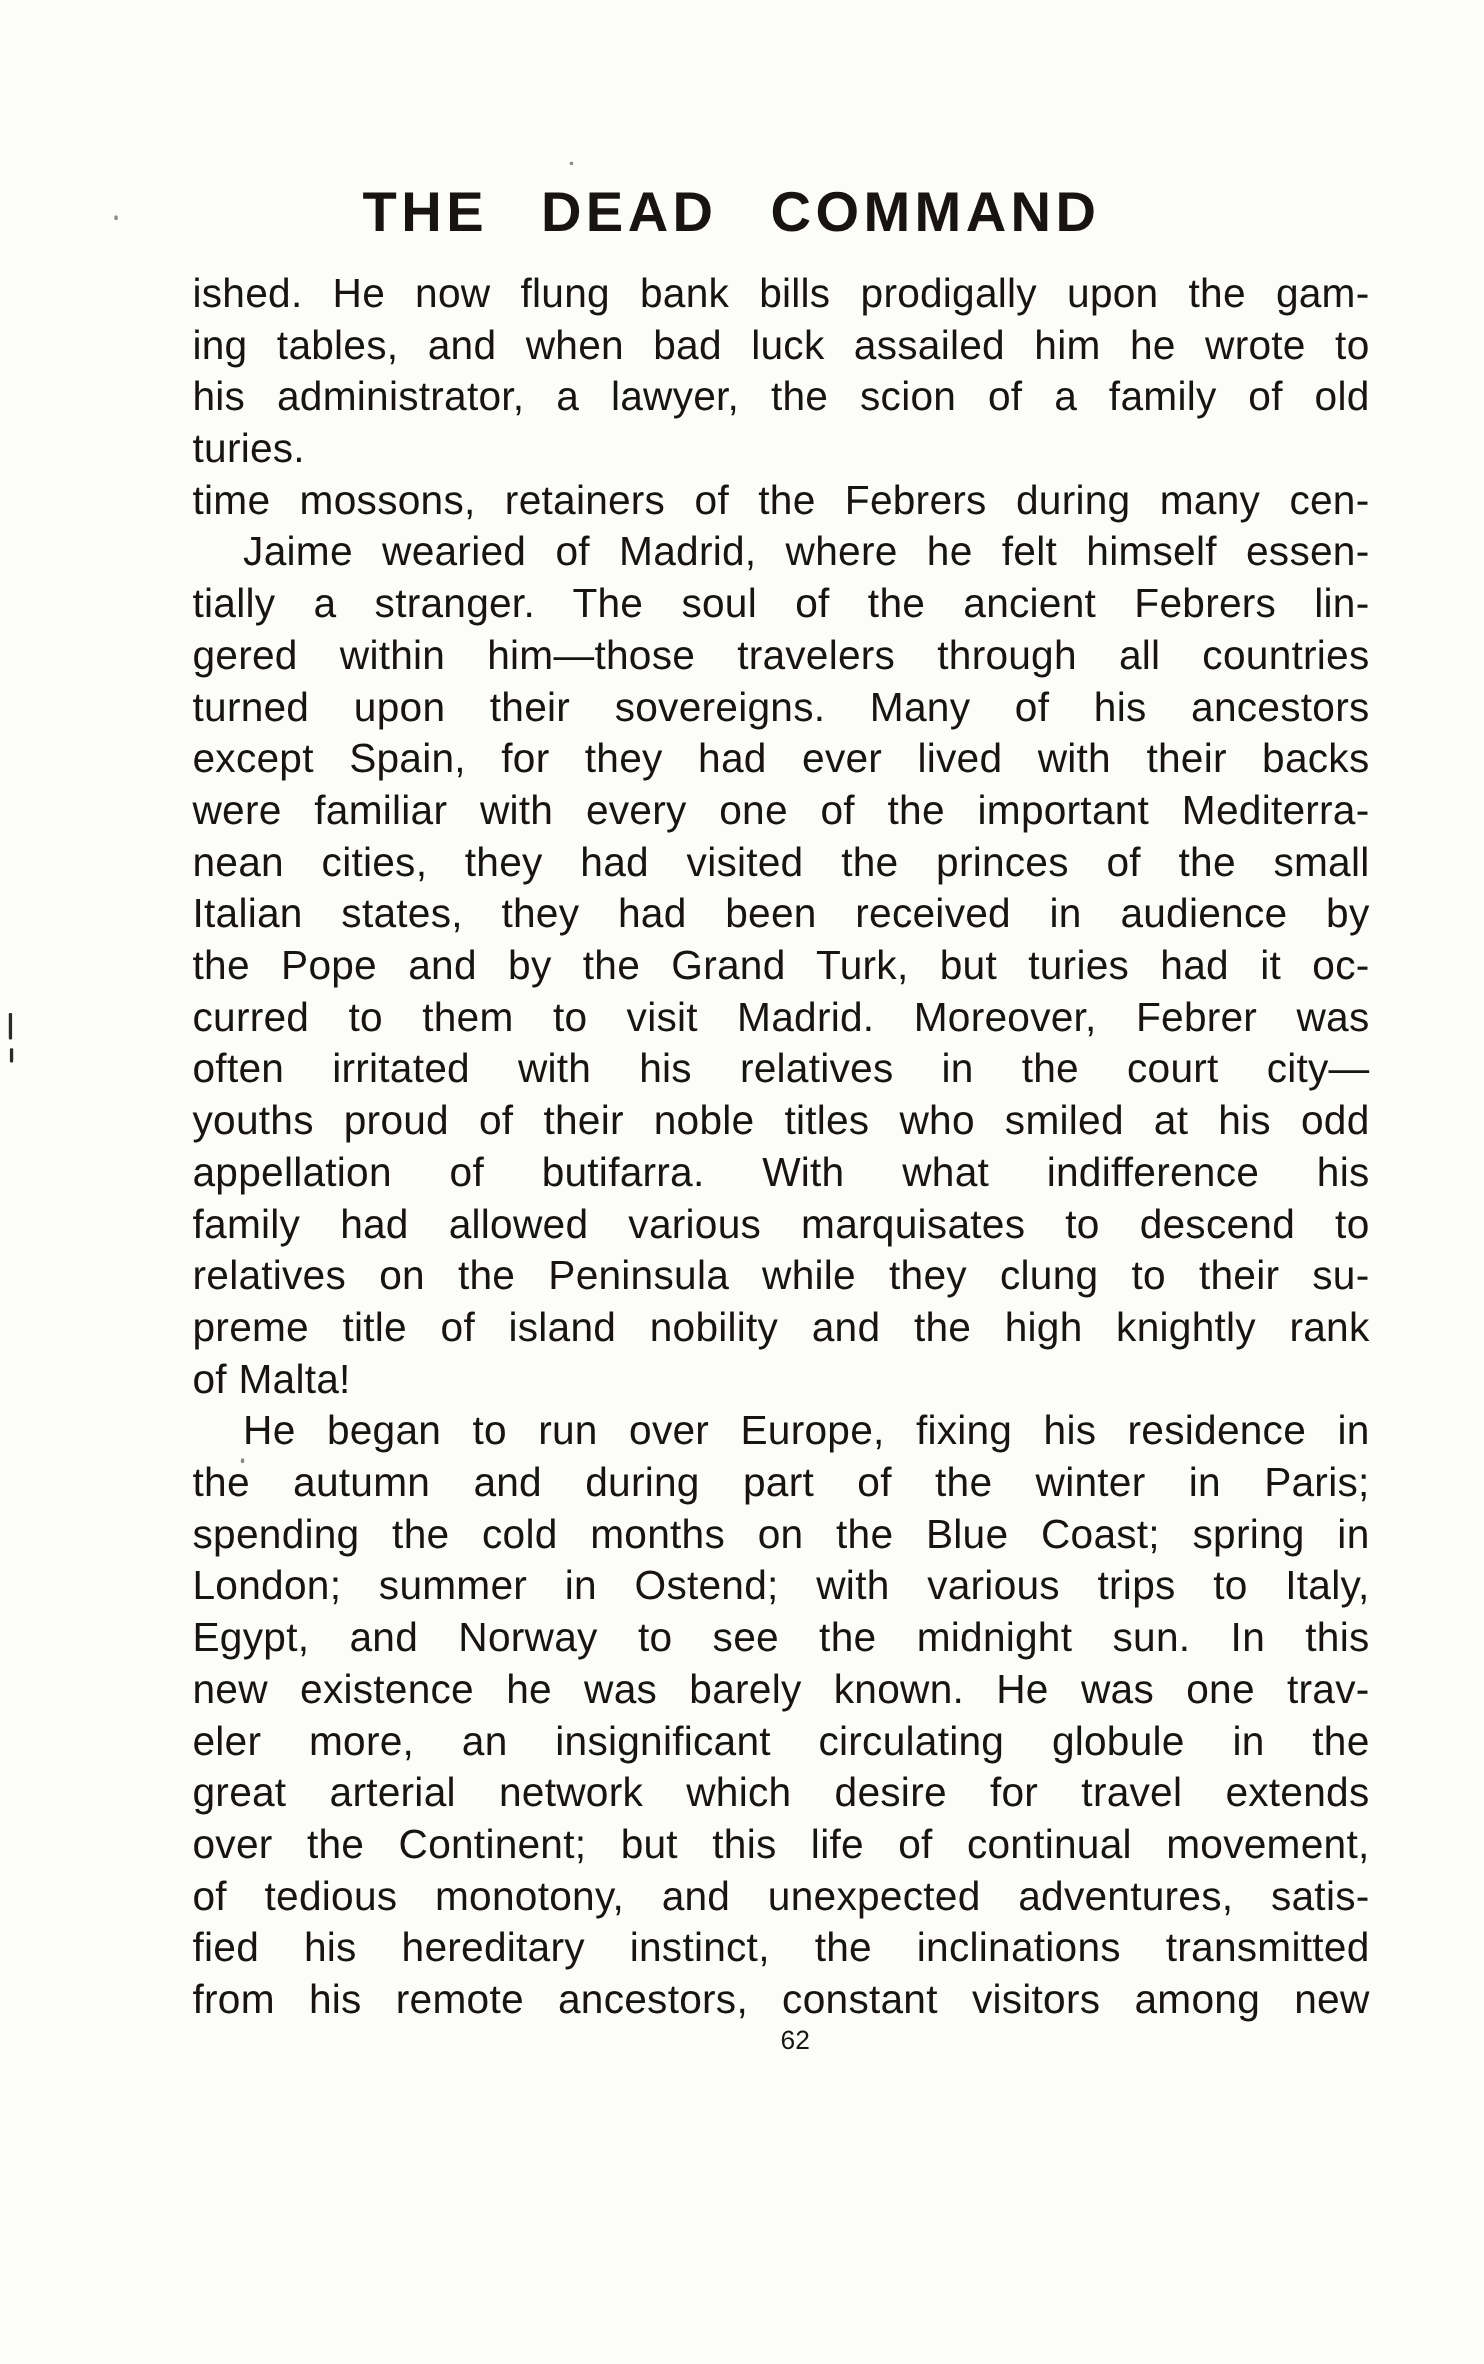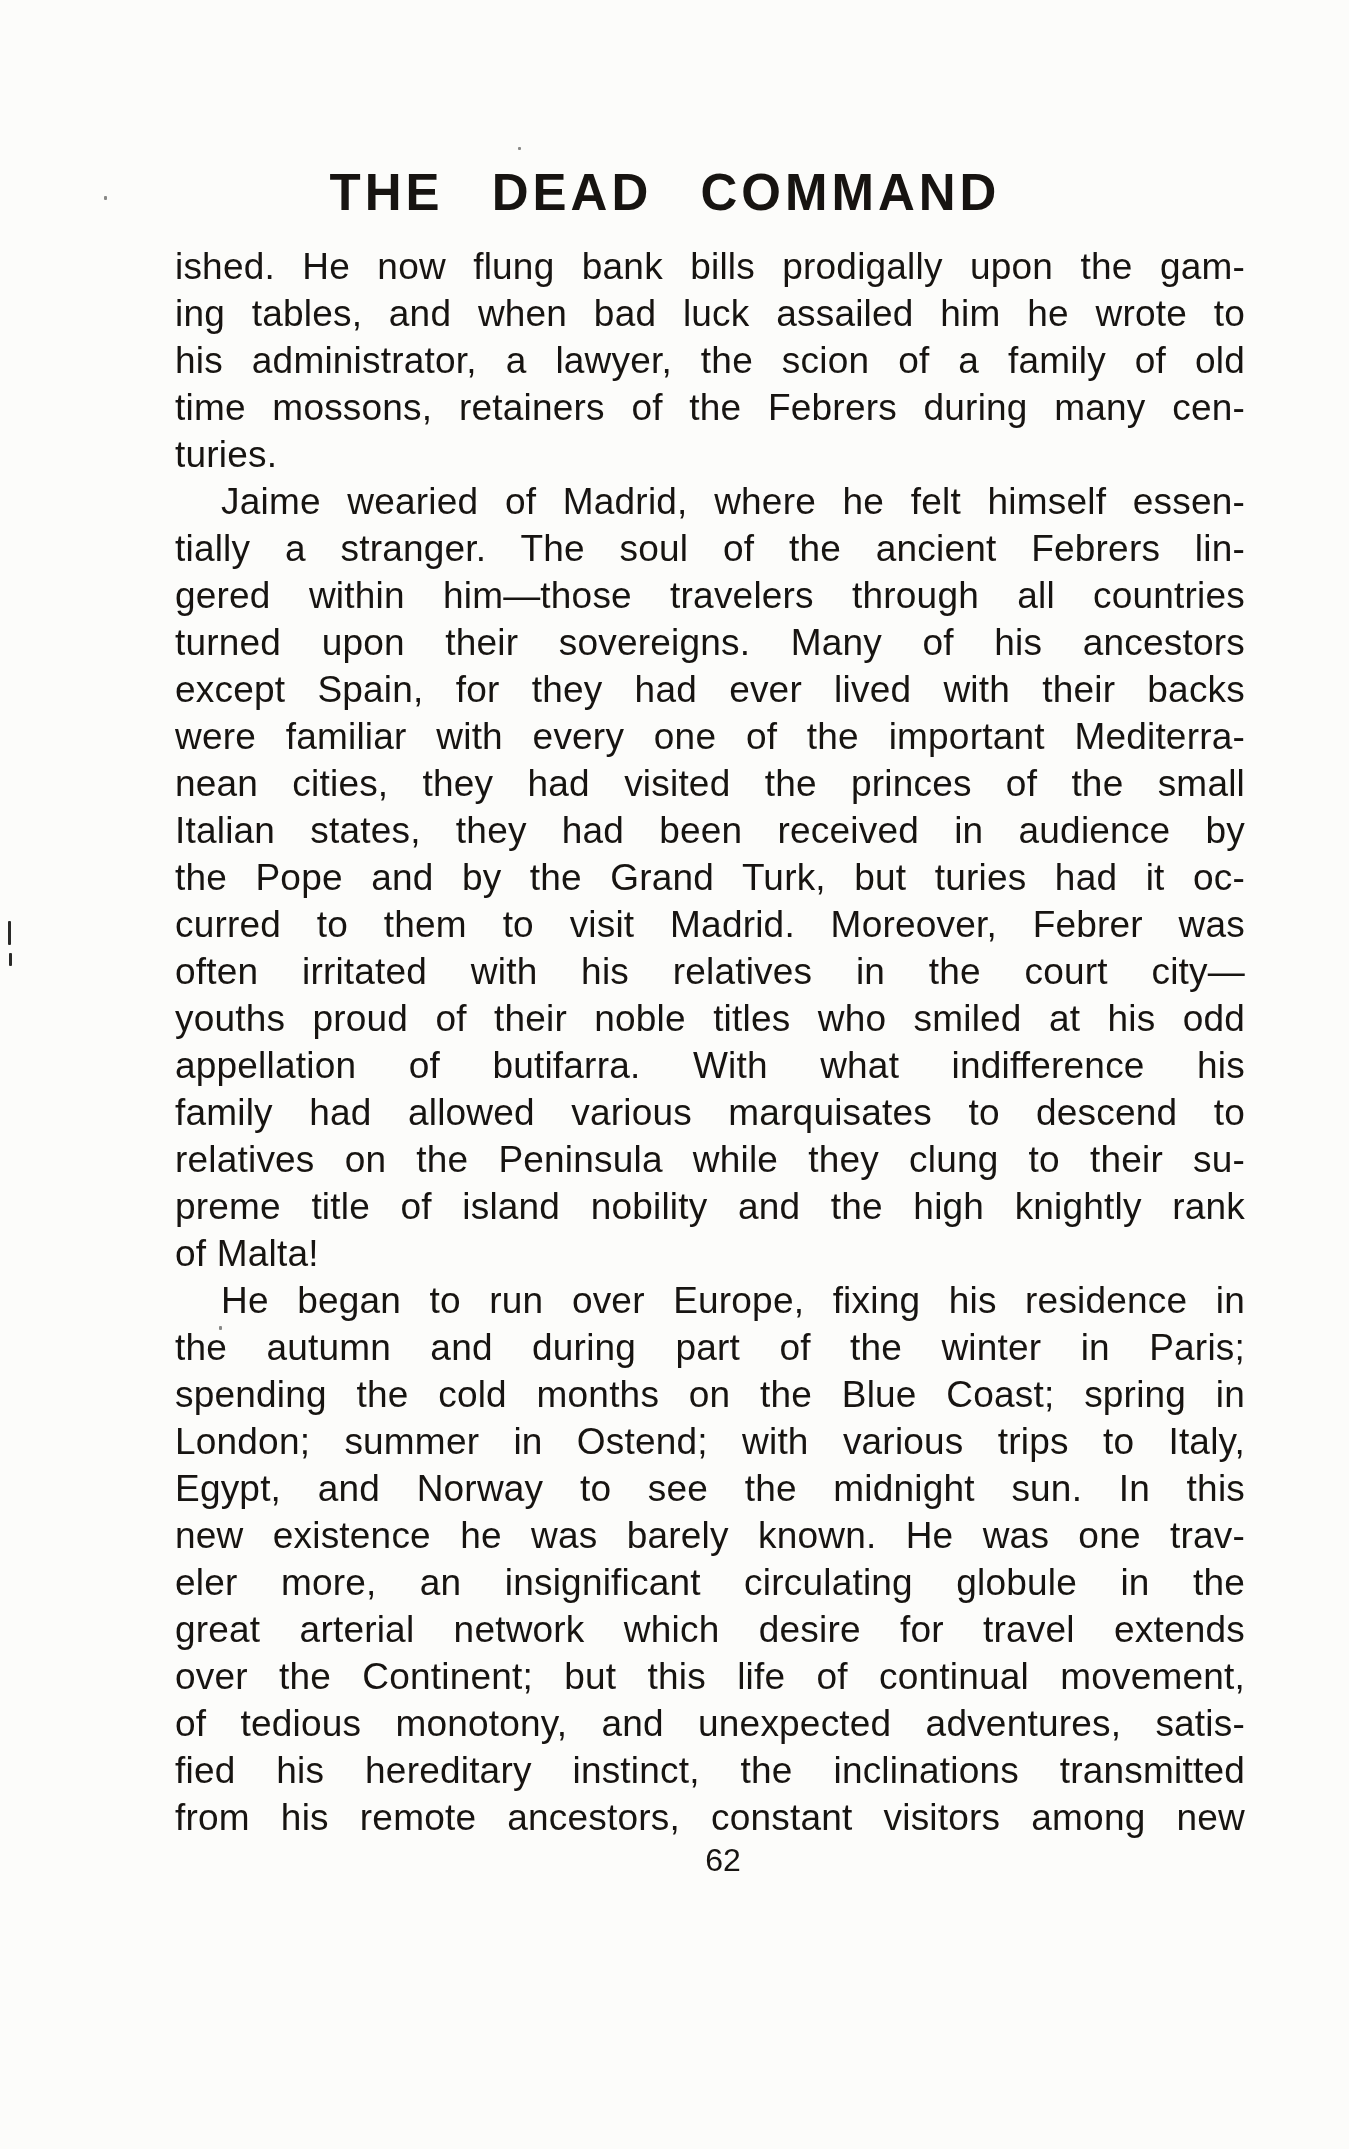--- a/index.html
+++ b/index.html
@@ -50,21 +50,21 @@
   .line.indent {
     text-indent: 46px;
   }
   .page-number {
     position: absolute;
     top: 1842px;
     left: 135px;
     width: 1110px;
     text-align: center;
     text-indent: 66px;
-    font-size: 32px;
+    font-size: 24px;
   }
   .artifact {
     position: absolute;
     background: #2a2a28;
     border-radius: 1px;
   }
   .artifact.faint { opacity: 0.55; }
   #artifact-1 { left: 8px;   top: 921px;  width: 3px; height: 24px; }
   #artifact-2 { left: 9px;   top: 953px;  width: 3px; height: 13px; }
   #artifact-3 { left: 518px; top: 147px;  width: 3px; height: 3px; }
@@ -74,22 +74,22 @@
 </head>
 <body>
 
 <div class="page">
   <h1 class="title">THE DEAD COMMAND</h1>
 
   <div class="body-text">
       <div class="line">ished. He now flung bank bills prodigally upon the gam-</div>
       <div class="line">ing tables, and when bad luck assailed him he wrote to</div>
       <div class="line">his administrator, a lawyer, the scion of a family of old</div>
+      <div class="line para-end">turies.</div>
       <div class="line">time mossons, retainers of the Febrers during many cen-</div>
-      <div class="line para-end">turies.</div>
       <div class="line indent">Jaime wearied of Madrid, where he felt himself essen-</div>
       <div class="line">tially a stranger. The soul of the ancient Febrers lin-</div>
       <div class="line">gered within him—those travelers through all countries</div>
       <div class="line">turned upon their sovereigns. Many of his ancestors</div>
       <div class="line">except Spain, for they had ever lived with their backs</div>
       <div class="line">were familiar with every one of the important Mediterra-</div>
       <div class="line">nean cities, they had visited the princes of the small</div>
       <div class="line">Italian states, they had been received in audience by</div>
       <div class="line">the Pope and by the Grand Turk, but turies had it oc-</div>
       <div class="line">curred to them to visit Madrid. Moreover, Febrer was</div>

